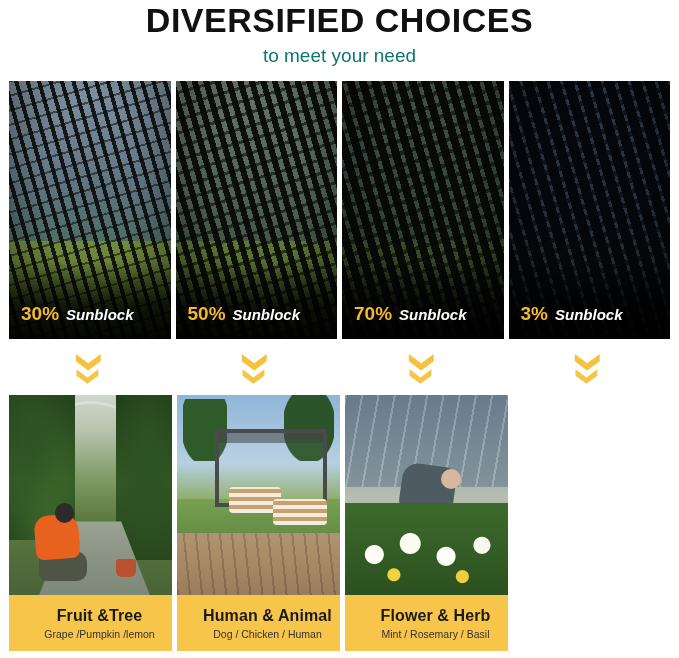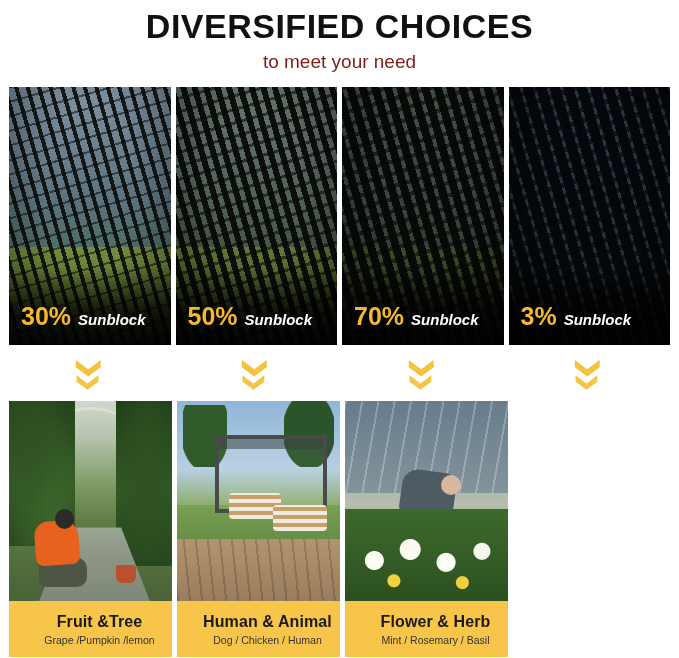--- a/index.html
+++ b/index.html
@@ -18,34 +18,34 @@
     position: relative;
     width: 679px;
     height: 658px;
     background: #fff;
     box-sizing: border-box;
   }
 
   
   .header {
     text-align: center;
-    padding-top: 8px;
+    padding-top: 2px;
   }
   .title {
     font-size: 34px;
     font-weight: bold;
     letter-spacing: 0.5px;
     line-height: 1.1;
     color: #111;
     margin: 0;
     font-family: "Liberation Sans", sans-serif;
   }
   .subtitle {
     font-size: 19px;
-    color: #7f1d1d;
+    color: #0f766e;
     margin: 6px 0 0 0;
     font-weight: normal;
   }
 
   
   .top-row {
     display: flex;
     gap: 5px;
     padding: 0 9px;
     margin-top: 14px;
@@ -172,21 +172,21 @@
   .shade-label {
     position: absolute;
     left: 12px;
     bottom: 16px;
     display: flex;
     align-items: baseline;
     gap: 7px;
   }
   .pct {
     color: #f5b82e;
-    font-size: 25px;
+    font-size: 19px;
     font-weight: bold;
     line-height: 1;
   }
   .sunblock {
     color: #ffffff;
     font-size: 15px;
     font-weight: bold;
     line-height: 1;
     font-style: italic;
   }

